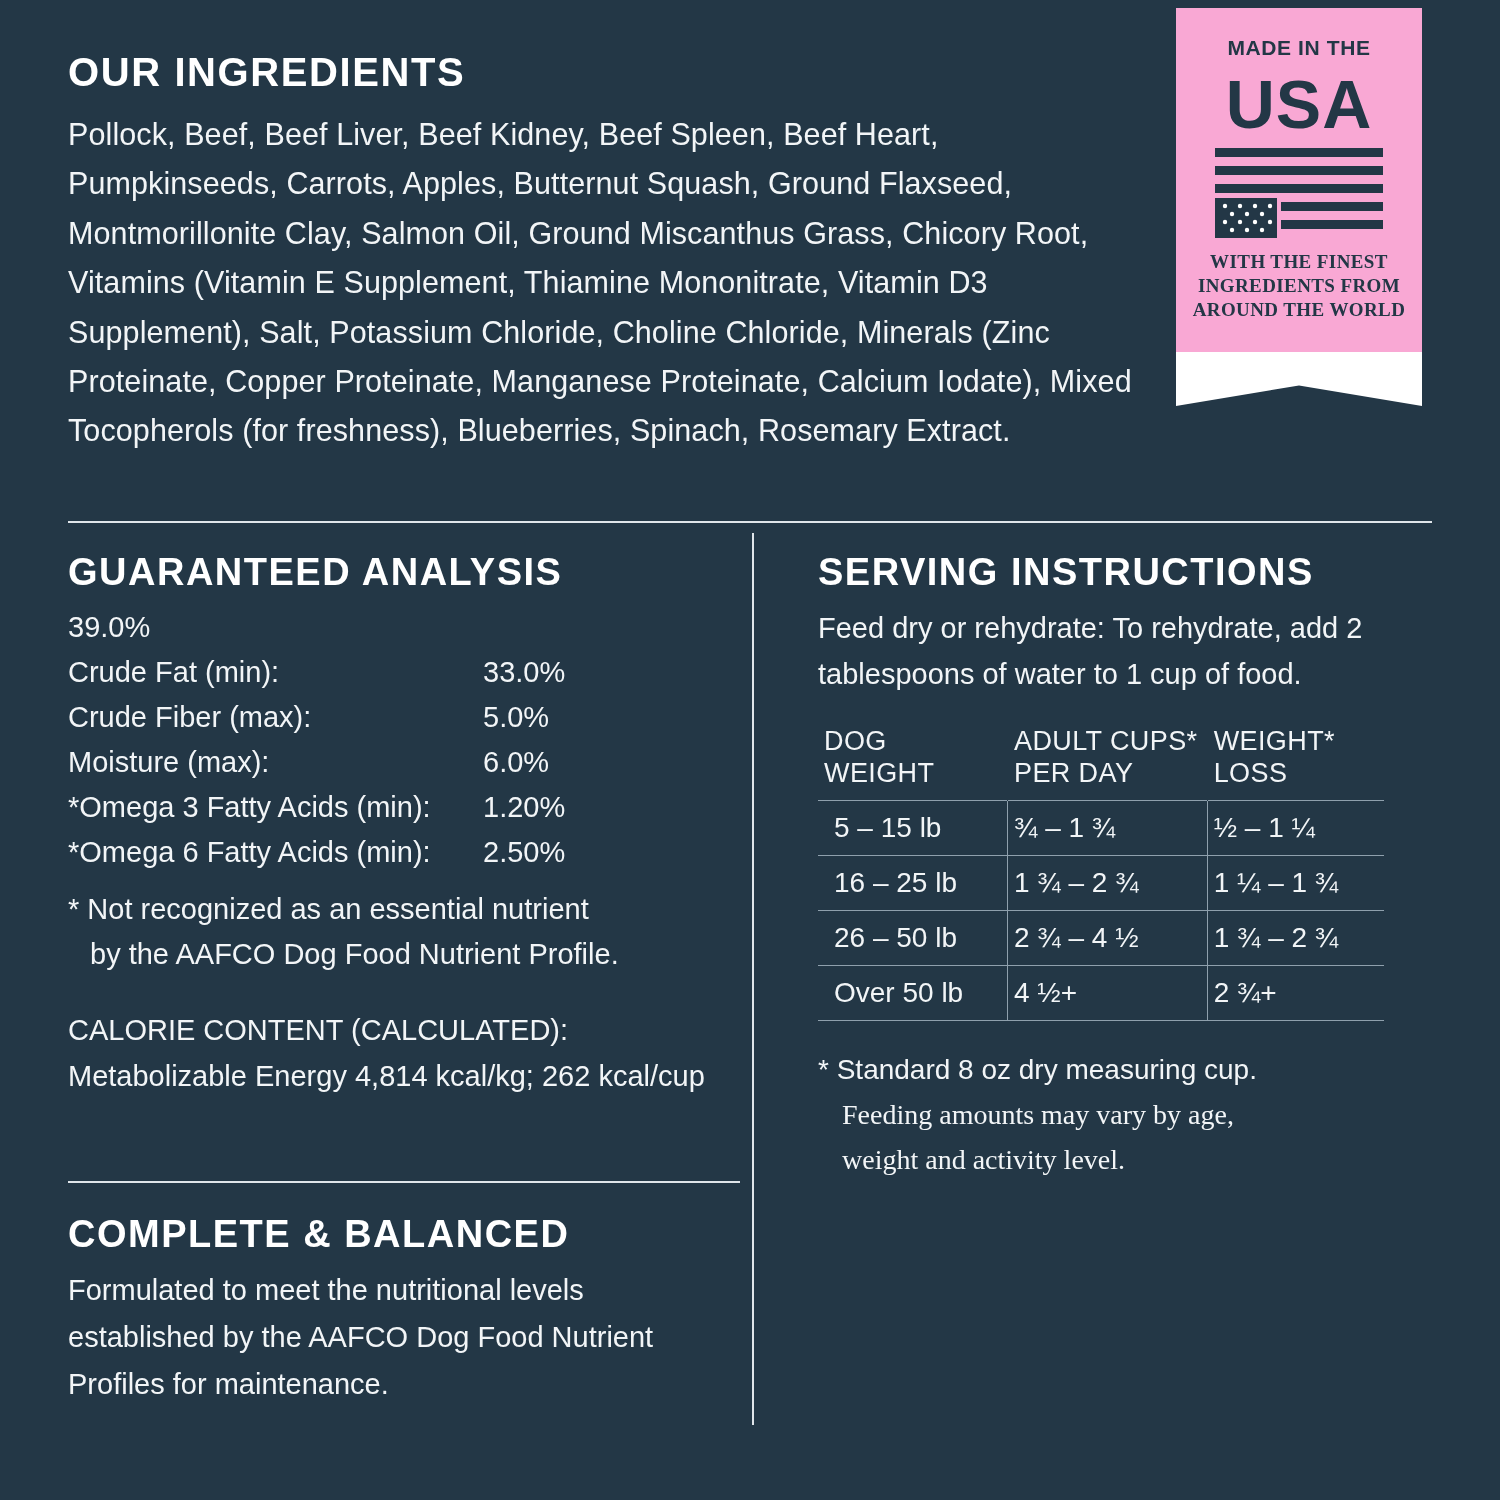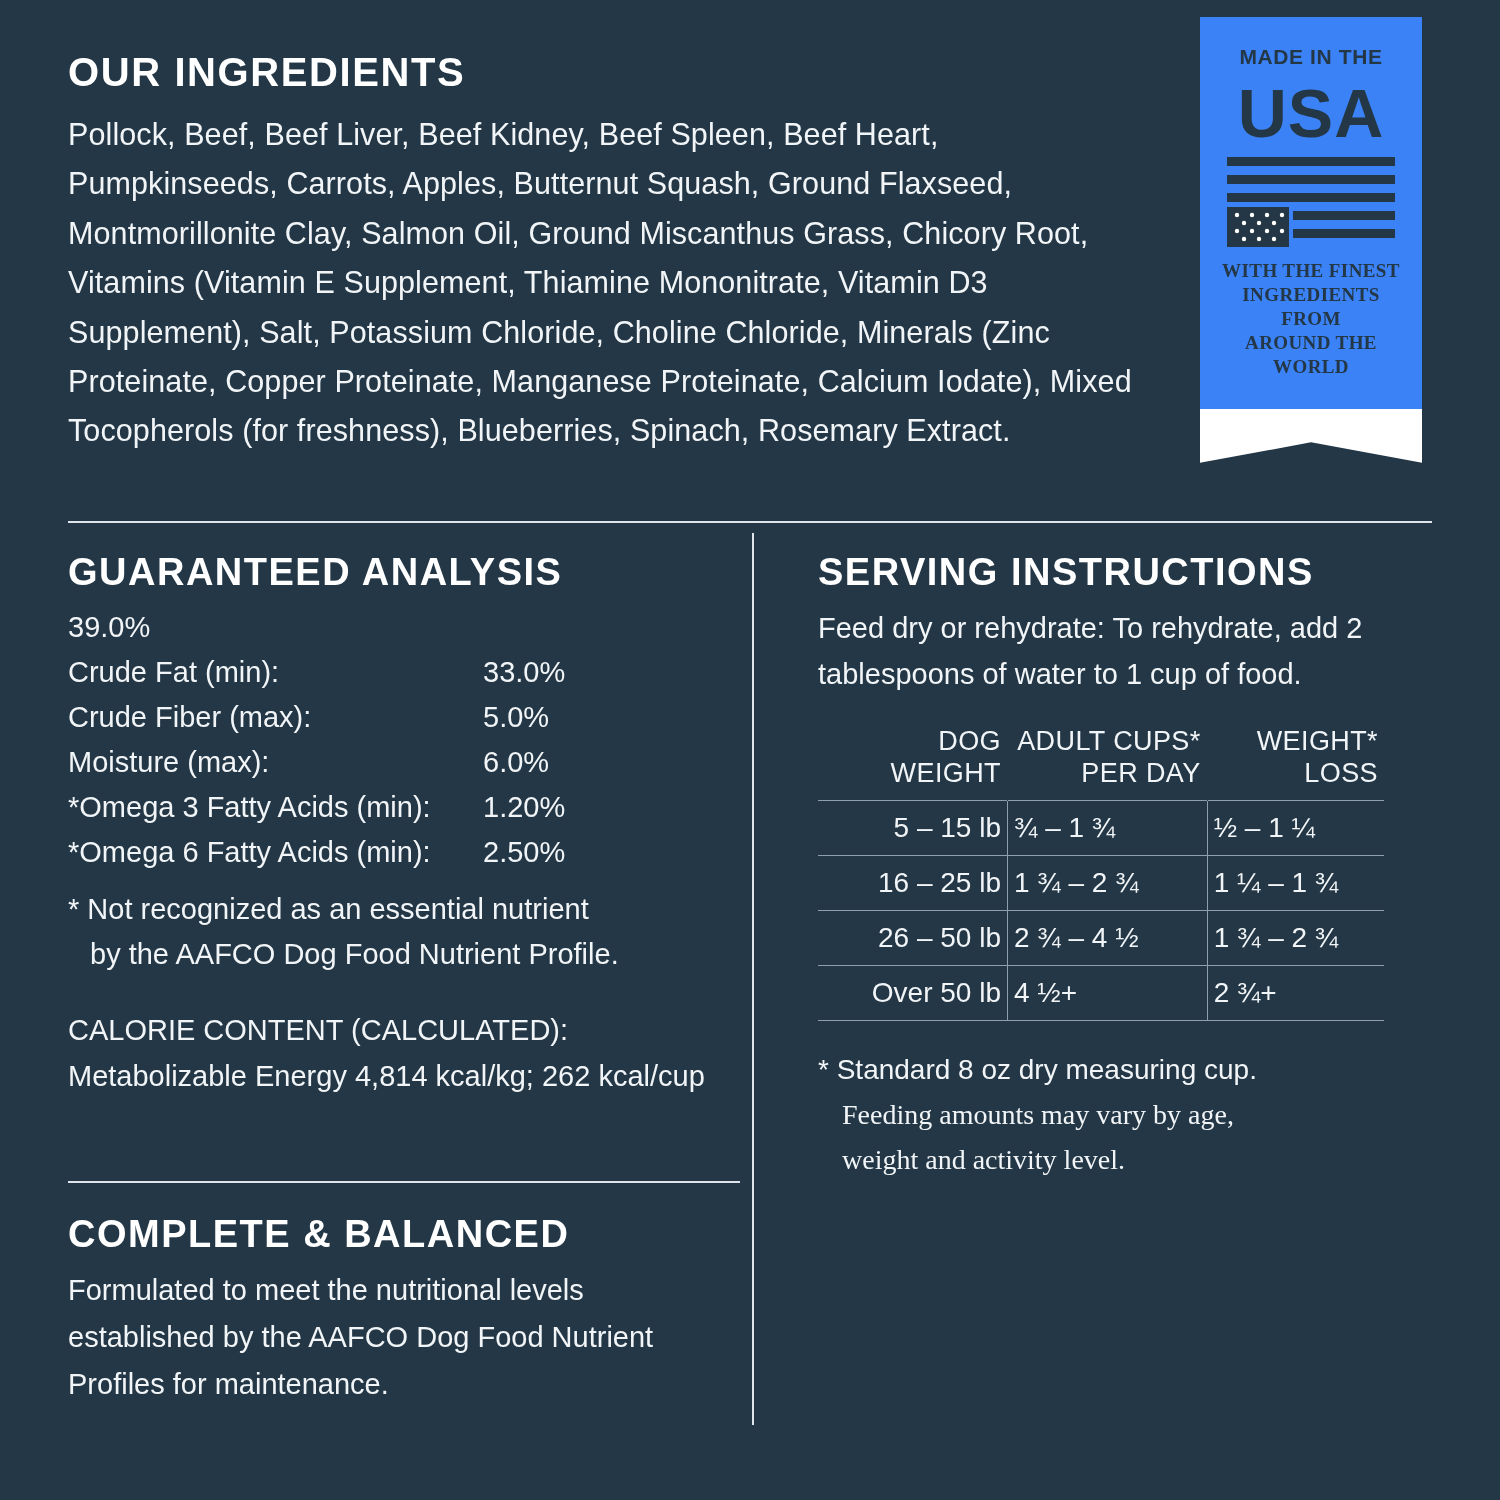--- a/index.html
+++ b/index.html
@@ -39,23 +39,23 @@
     line-height: 1.62;
     letter-spacing: 0.1px;
     color: #f2f5f7;
     font-weight: 300;
   }
 
   
   .usa-badge {
     position: absolute;
     right: 78px;
-    top: 17px;
-    width: 222px;
-    background: #3b82f6;
+    top: 8px;
+    width: 246px;
+    background: #f9a8d4;
     color: #233746;
     text-align: center;
     padding: 28px 10px 30px 10px;
     box-sizing: border-box;
   }
   .usa-badge::after {
     content: "";
     position: absolute;
     left: 0;
     right: 0;
@@ -171,34 +171,34 @@
     margin-top: 26px;
     border-collapse: collapse;
     width: 566px;
     color: #f2f5f7;
   }
   table.feed th {
     font-weight: normal;
     font-size: 27px;
     line-height: 1.18;
     padding: 2px 6px 10px 6px;
-    text-align: right;
+    text-align: left;
     vertical-align: bottom;
     letter-spacing: 0.4px;
   }
   table.feed td {
     font-size: 28px;
     font-weight: 300;
     padding: 11px 6px;
     border-top: 1.6px solid #8fa0ad;
   }
   table.feed tr.last td {
     border-bottom: 1.6px solid #8fa0ad;
   }
-  table.feed td.c0 { text-align: right; padding-left: 16px; width: 180px; }
+  table.feed td.c0 { text-align: left; padding-left: 16px; width: 180px; }
   table.feed td.c1, table.feed th.c1 { width: 208px; }
   table.feed td.c2, table.feed th.c2 { width: 178px; }
   table.feed td.c1, table.feed td.c2 {
     border-left: 1.6px solid #8fa0ad;
   }
   table.feed th.c1, table.feed th.c2 { border-left: 1.6px solid transparent; }
   .si-footnote {
     margin-top: 26px;
     font-size: 28px;
     line-height: 1.62;

